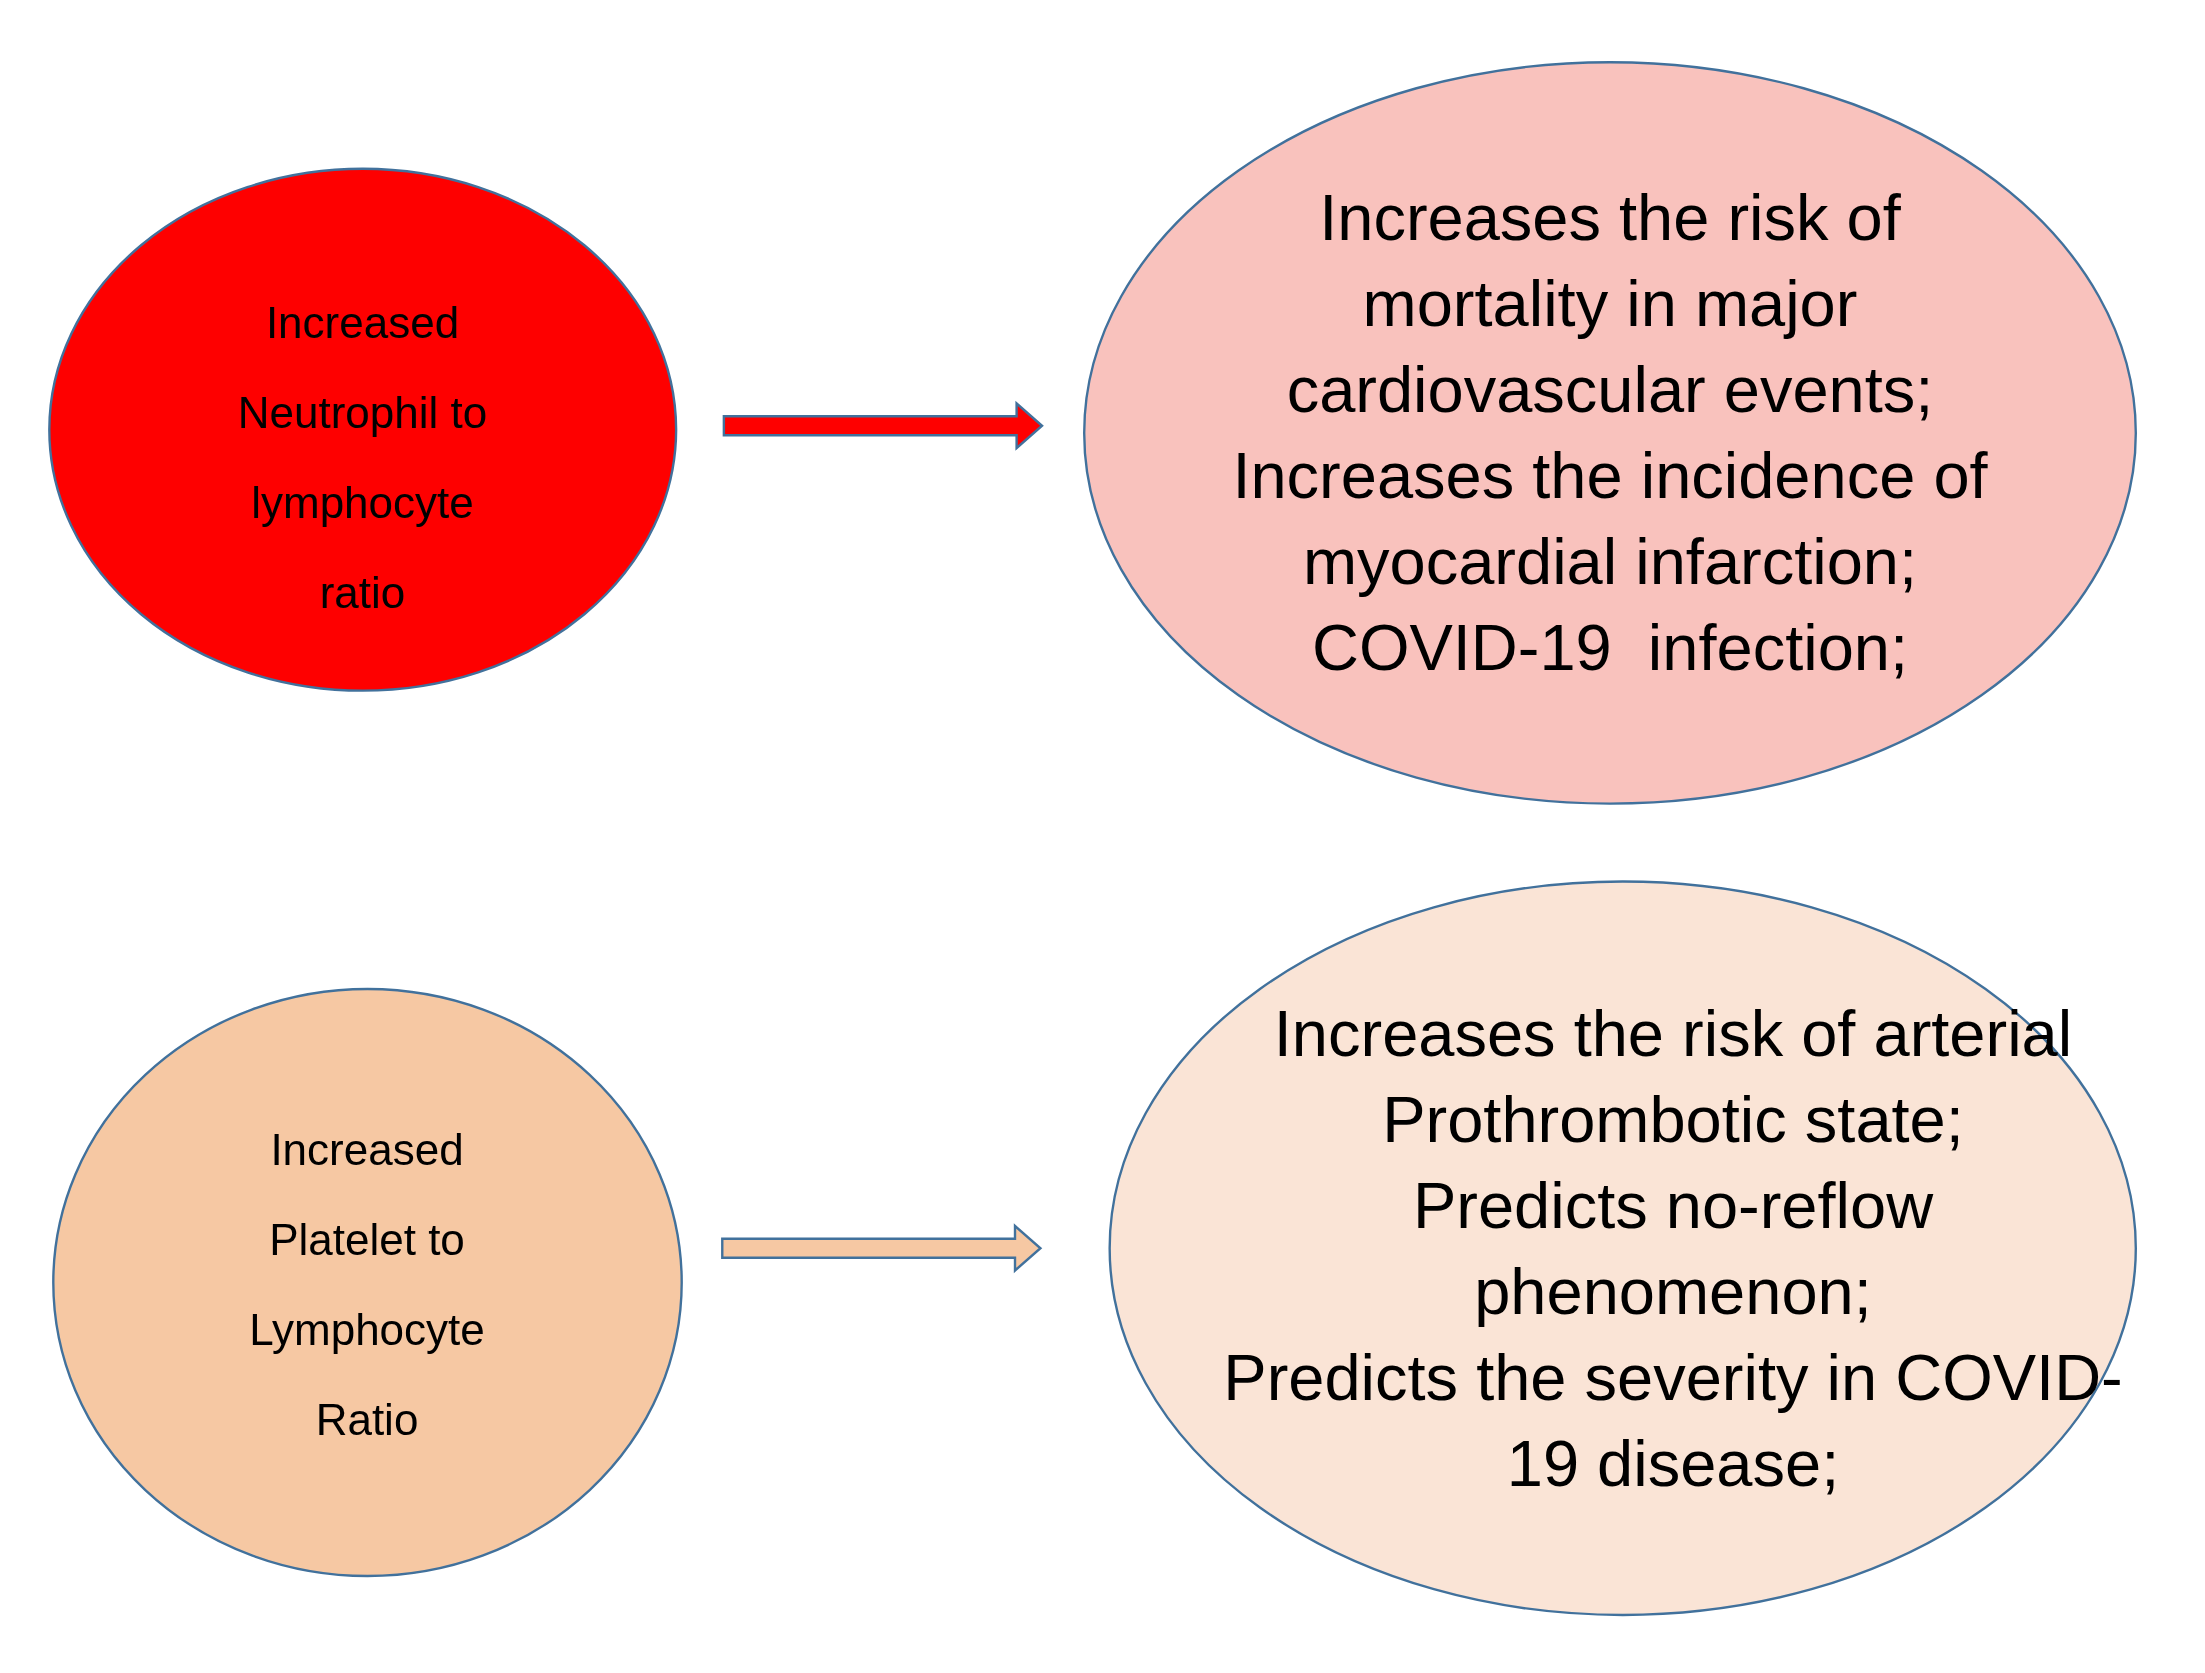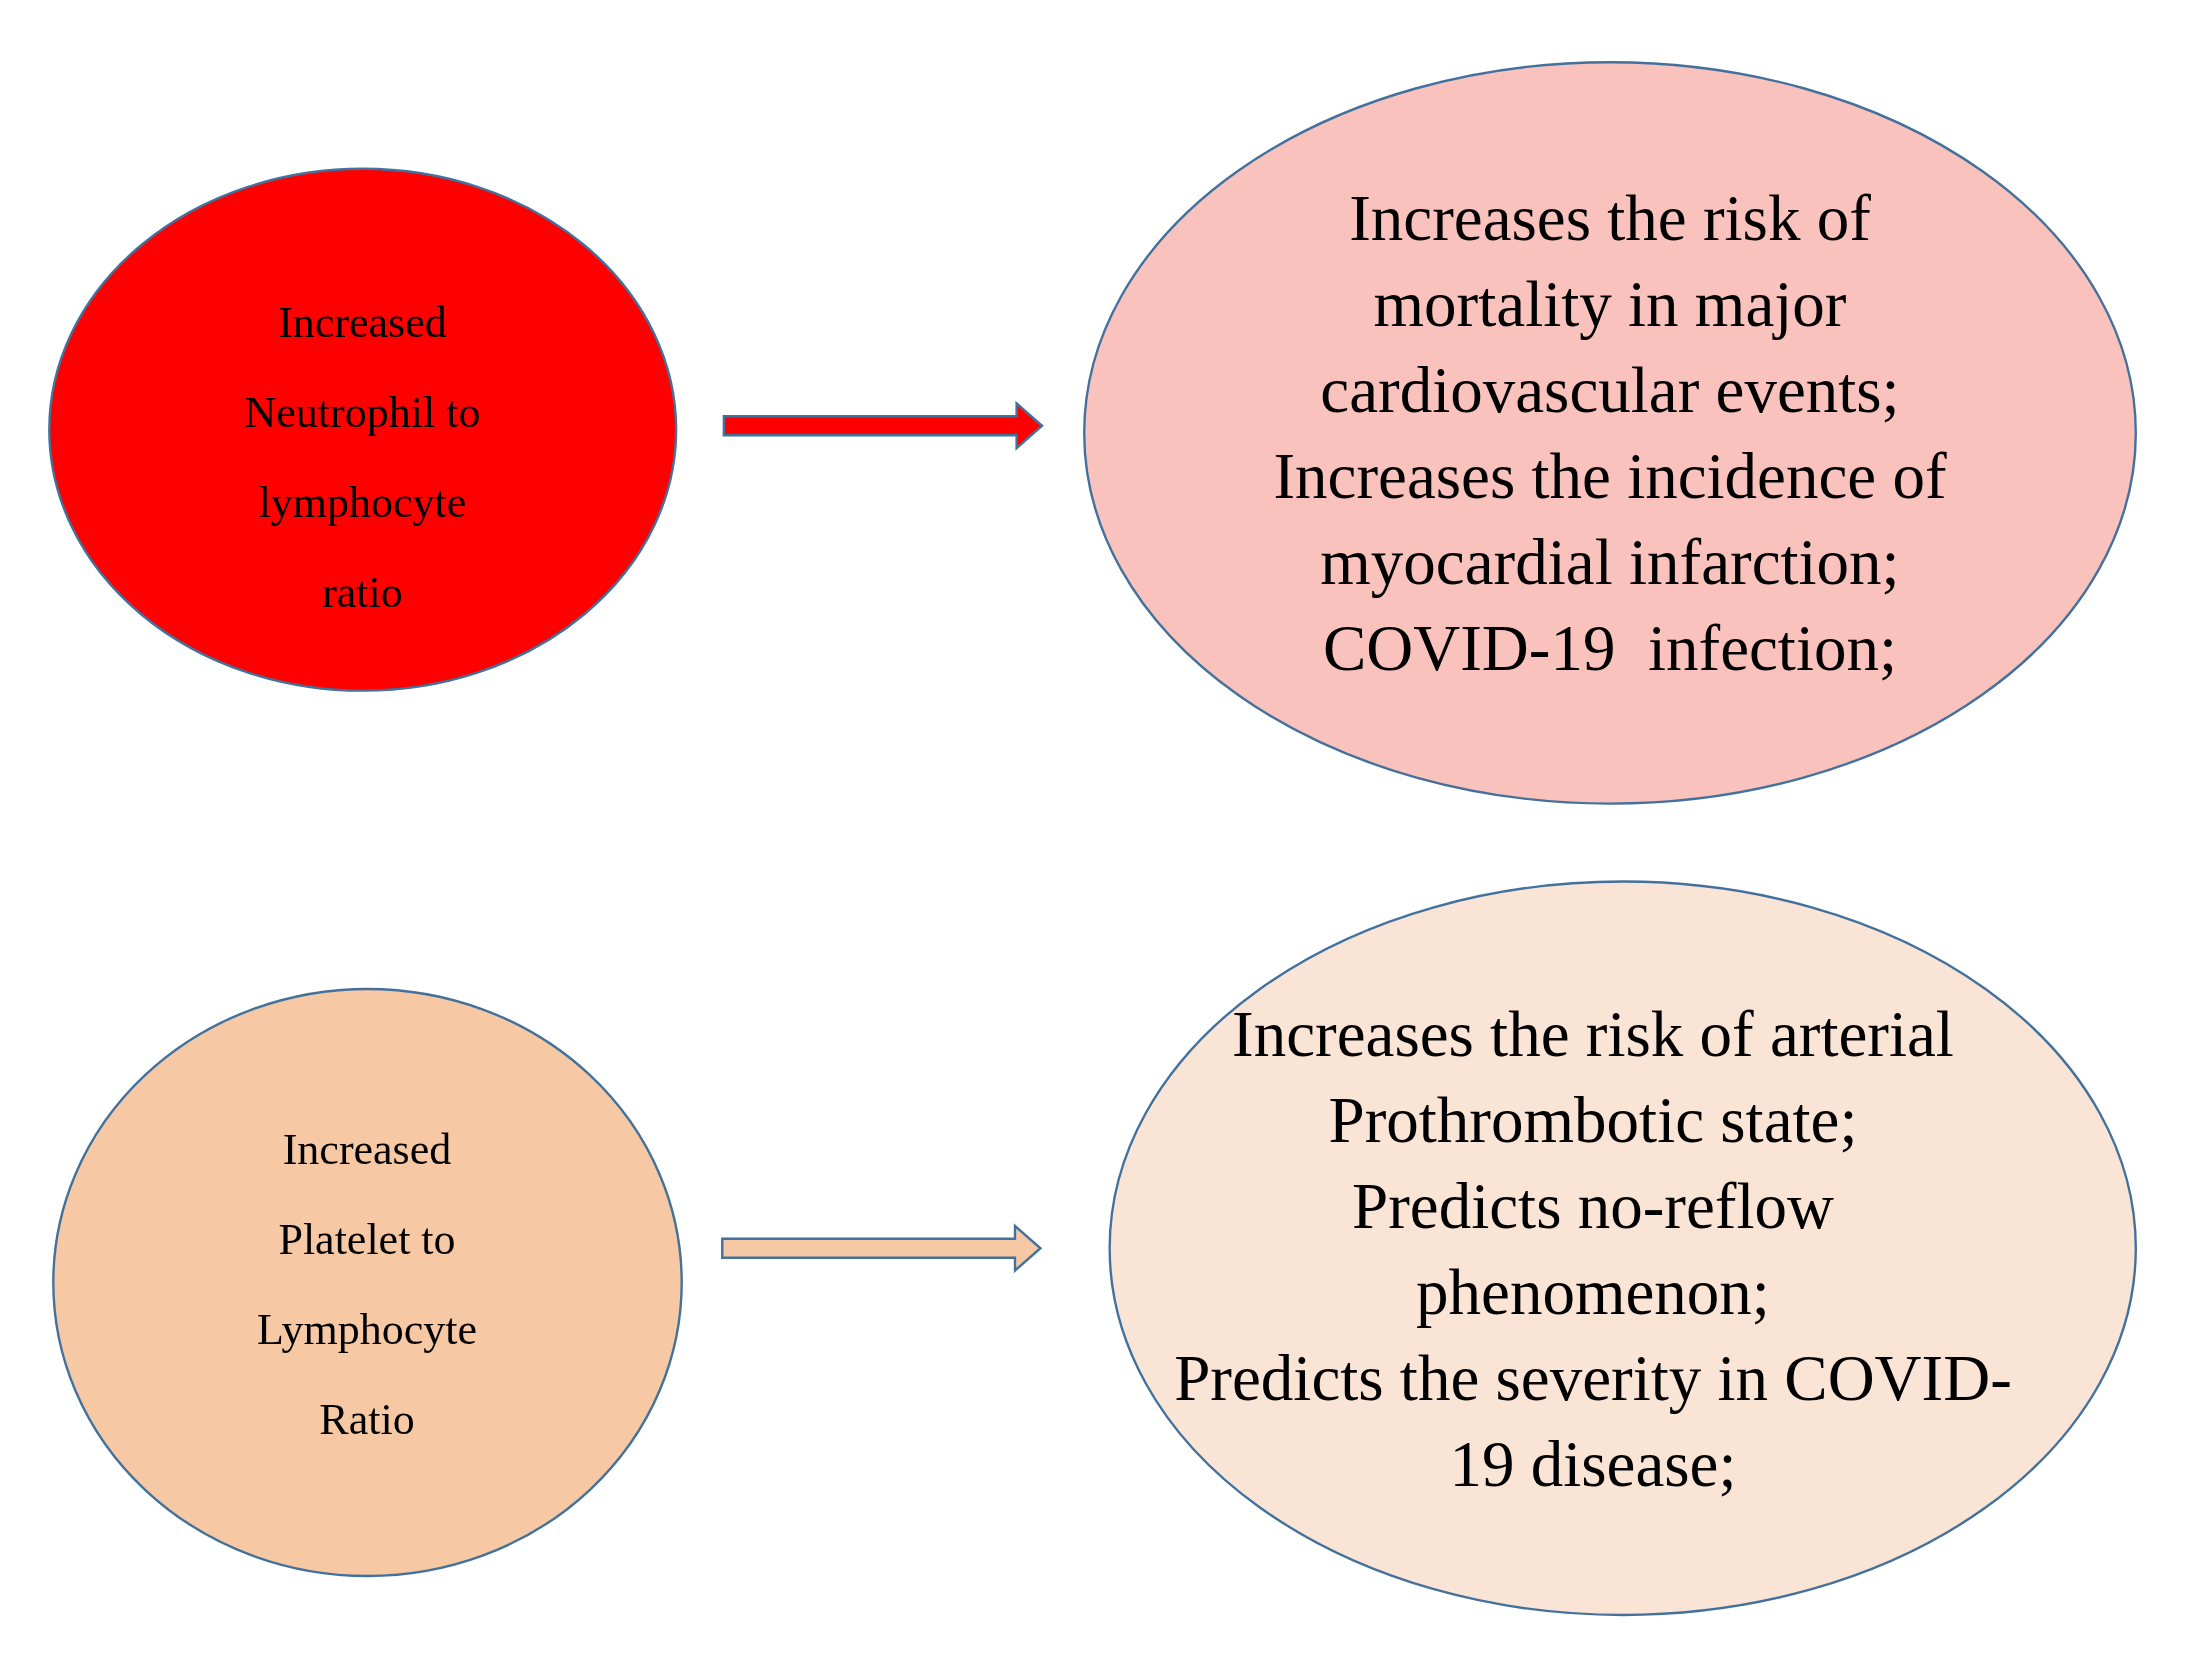--- a/index.html
+++ b/index.html
@@ -29,21 +29,20 @@
     stroke-width: 3;
   }
   .textblock {
     position: absolute;
     display: flex;
     flex-direction: column;
     justify-content: center;
     align-items: center;
     text-align: center;
     color: #000000;
-    font-family: Liberation Serif, serif;
   }
   .textblock .line {
     white-space: pre; 
   }
   .cause-text {
     font-size: 44px;
     line-height: 90px;
   }
   .effect-text {
     font-size: 65px;
@@ -86,21 +85,21 @@
     <div class="line">COVID-19  infection;</div>
   </div>
 
   <div class="textblock cause-text" style="left:53px; top:1105px; width:628px; height:360px;">
     <div class="line">Increased</div>
     <div class="line">Platelet to</div>
     <div class="line">Lymphocyte</div>
     <div class="line">Ratio</div>
   </div>
 
-  <div class="textblock effect-text" style="left:1076px; top:862px; width:1034px; height:773px;">
+  <div class="textblock effect-text" style="left:1156px; top:862px; width:1034px; height:773px;">
     <div class="line">Increases the risk of arterial</div>
     <div class="line">Prothrombotic state;</div>
     <div class="line">Predicts no-reflow</div>
     <div class="line">phenomenon;</div>
     <div class="line">Predicts the severity in COVID-</div>
     <div class="line">19 disease;</div>
   </div>
 
 </div>
 

